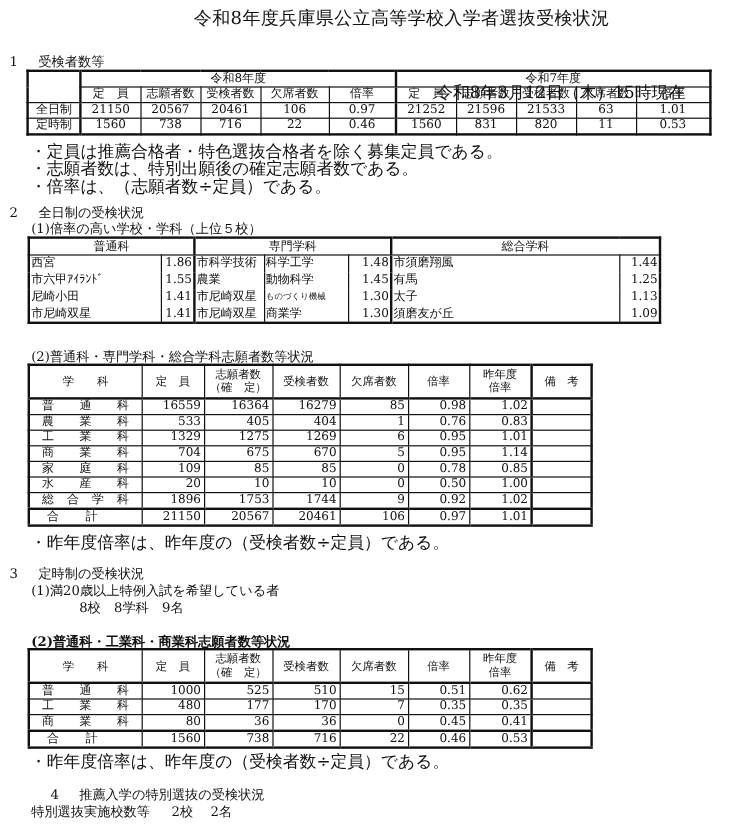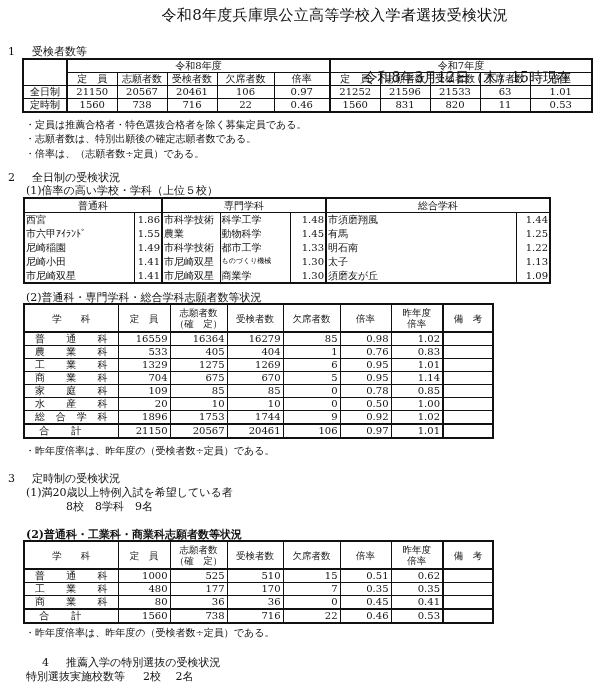--- a/index.html
+++ b/index.html
@@ -9,21 +9,21 @@
   .title { left: 0; width: 508px; top: 6px; text-align: right; font-size: 15px; letter-spacing: 0.3px; }
   .date { right: 38px; top: 28px; font-size: 14px; margin-top: 41px; }
   .sec { font-size: 11px; white-space: nowrap; }
   .secnum { display: inline-block; width: 24px; }
   table { border-collapse: collapse; position: absolute; table-layout: fixed; }
   td, th { font-weight: normal; border: 1px solid #111; padding: 0 3px; white-space: nowrap; overflow: hidden; font-size: 10px; }
   .t1 { left: 22px; top: 58px; width: 569px; border: 2px solid #111; }
   .t1 td { height: 13px; line-height: 12px; text-align: center; }
   .t1 .rowlab { border-right: 2px solid #111; }
   .t1 .yrsep { border-left: 2px solid #111; }
-  .note { font-size: 10px; white-space: nowrap; }
+  .note { font-size: 14px; white-space: nowrap; }
   .t2 { left: 23px; top: 197px; width: 526px; border: 2px solid #111; }
   .t2 td { height: 14px; line-height: 13px; border-top: none; border-bottom: none; }
   .t2 .hdr td { border-bottom: 1px solid #111; text-align: center; height: 14px; }
   .t2 .gsep { border-left: 2px solid #111; }
   .t2 .num { text-align: right; padding-right: 1px; }
   .t2 .nm { text-align: left; padding-left: 1px; }
   .small { font-size: 7px; }
   .t3 { left: 23px; top: 303px; width: 446px; border: 2px solid #111; }
   .t3 td { height: 13px; line-height: 12px; }
   .t3 .hdr td { height: 28px; text-align: center; line-height: 11px; font-size: 9.5px; }
@@ -142,29 +142,20 @@
   <tr>
     <td class="nm">市六甲ｱｲﾗﾝﾄﾞ</td>
     <td class="num" style="border-left:none">1.55</td>
     <td class="nm gsep">農業</td>
     <td class="nm" style="border-left:none">動物科学</td>
     <td class="num" style="border-left:none">1.45</td>
     <td class="nm gsep">有馬</td>
     <td class="num" style="border-left:none">1.25</td>
   </tr>
   <tr>
-    <td class="nm">尼崎稲園</td>
-    <td class="num" style="border-left:none">1.49</td>
-    <td class="nm gsep">市科学技術</td>
-    <td class="nm" style="border-left:none">都市工学</td>
-    <td class="num" style="border-left:none">1.33</td>
-    <td class="nm gsep">明石南</td>
-    <td class="num" style="border-left:none">1.22</td>
-  </tr>
-  <tr>
     <td class="nm">尼崎小田</td>
     <td class="num" style="border-left:none">1.41</td>
     <td class="nm gsep">市尼崎双星</td>
     <td class="nm small" style="border-left:none">ものづくり機械</td>
     <td class="num" style="border-left:none">1.30</td>
     <td class="nm gsep">太子</td>
     <td class="num" style="border-left:none">1.13</td>
   </tr>
   <tr>
     <td class="nm">市尼崎双星</td>

